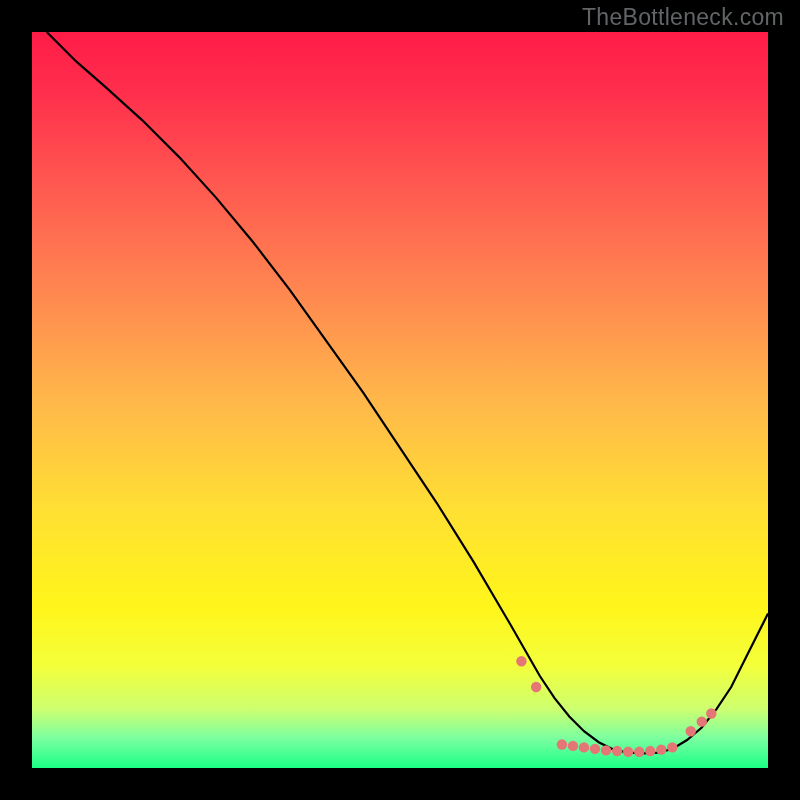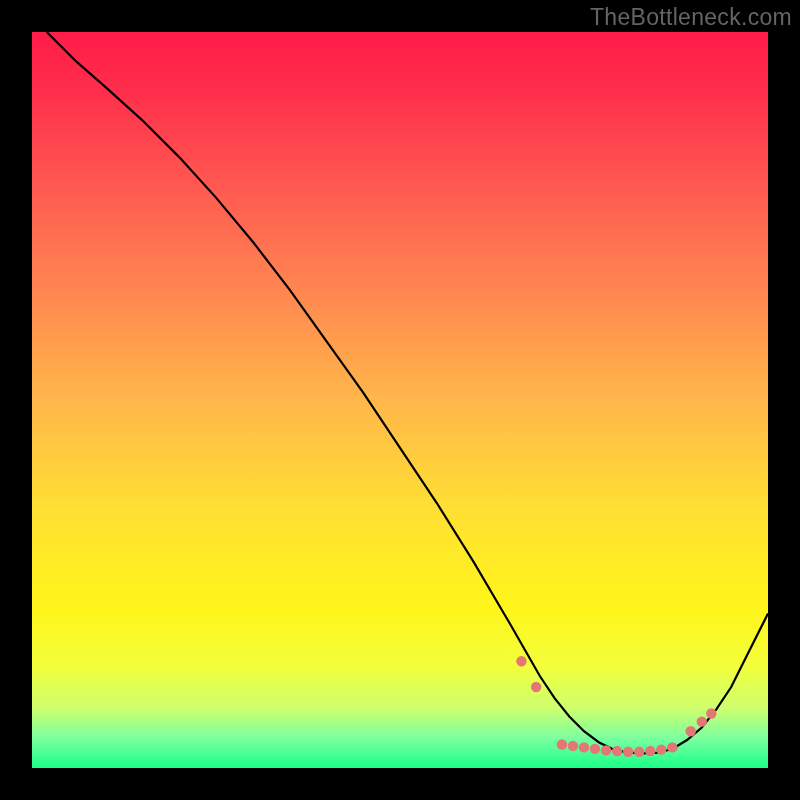--- a/index.html
+++ b/index.html
@@ -1,18 +1,18 @@
 <!DOCTYPE html>
 <html><head>
 <meta charset="utf-8">
 <style>
   * { margin: 0; padding: 0; box-sizing: border-box; }
   html, body { width: 800px; height: 800px; background: #000; overflow: hidden; font-family: Arial, sans-serif; }
   .stage { position: relative; width: 800px; height: 800px; background: #000; }
-  .watermark { position: absolute; top: 4px; right: 8px; color: #626567; font-size: 23px; font-weight: 500; letter-spacing: 0.3px; z-index: 3; }
+  .watermark { position: absolute; top: 4px; right: 16px; color: #626567; font-size: 23px; font-weight: 500; letter-spacing: 0.3px; z-index: 3; }
   .plot { position: absolute; left: 32px; top: 32px; width: 736px; height: 736px; overflow: hidden; }
   .plot svg.bg { position: absolute; inset: 0; width: 100%; height: 100%; }
   .plot svg.line { position: absolute; inset: 0; width: 100%; height: 100%; z-index: 2; }
 </style>
 </head>
 <body>
 <div class="stage">
 
   <div class="watermark">TheBottleneck.com</div>
 

